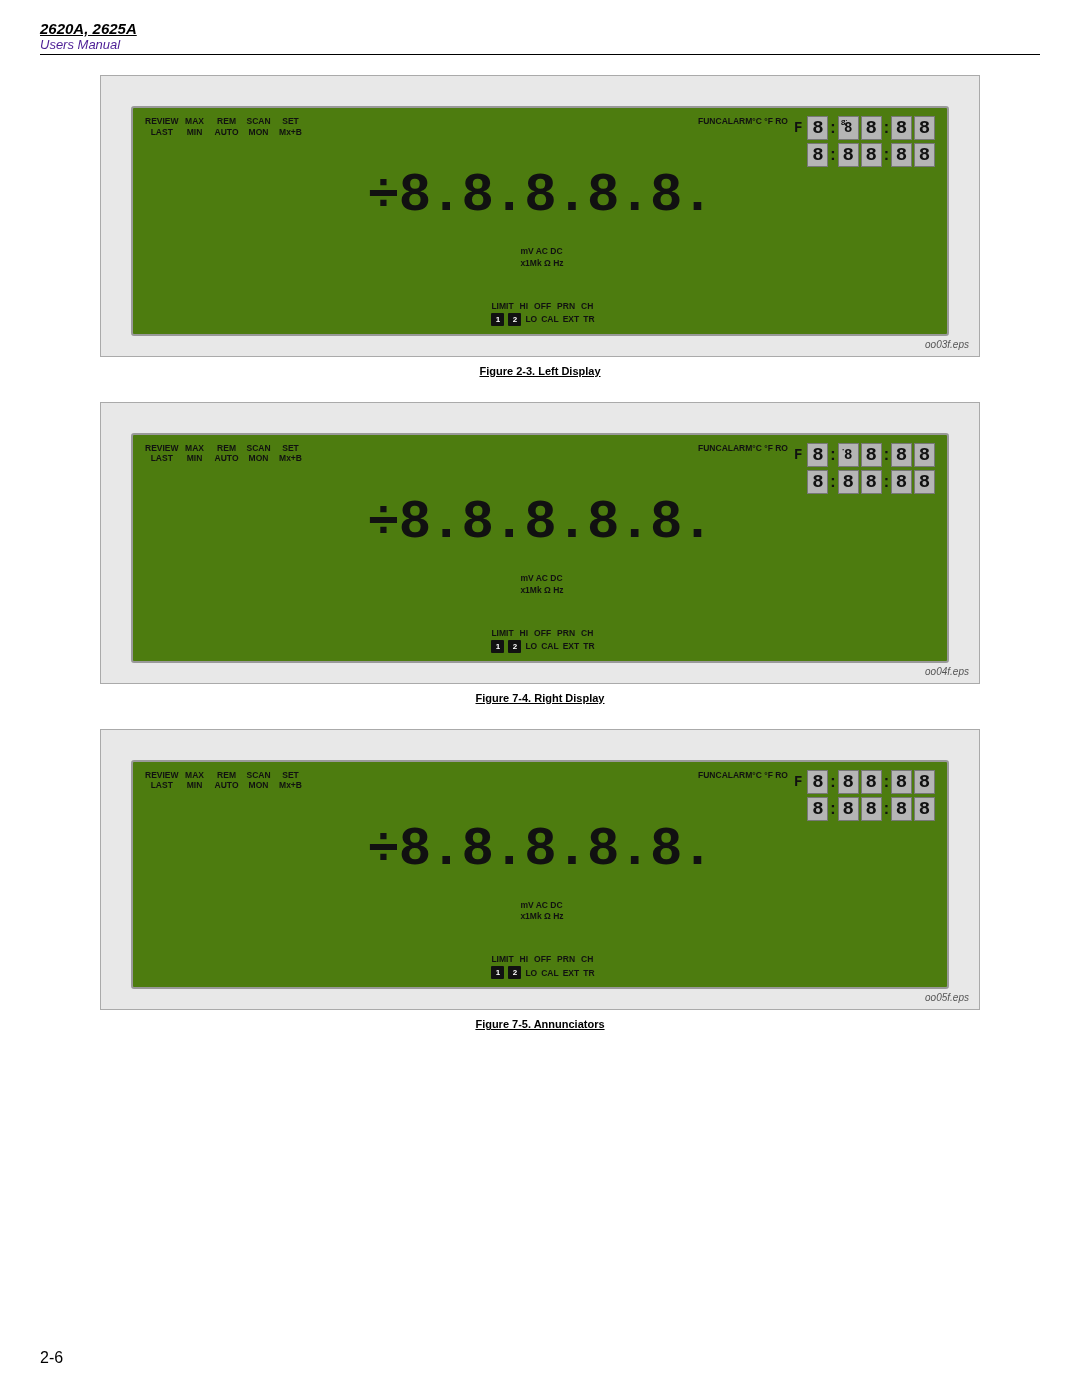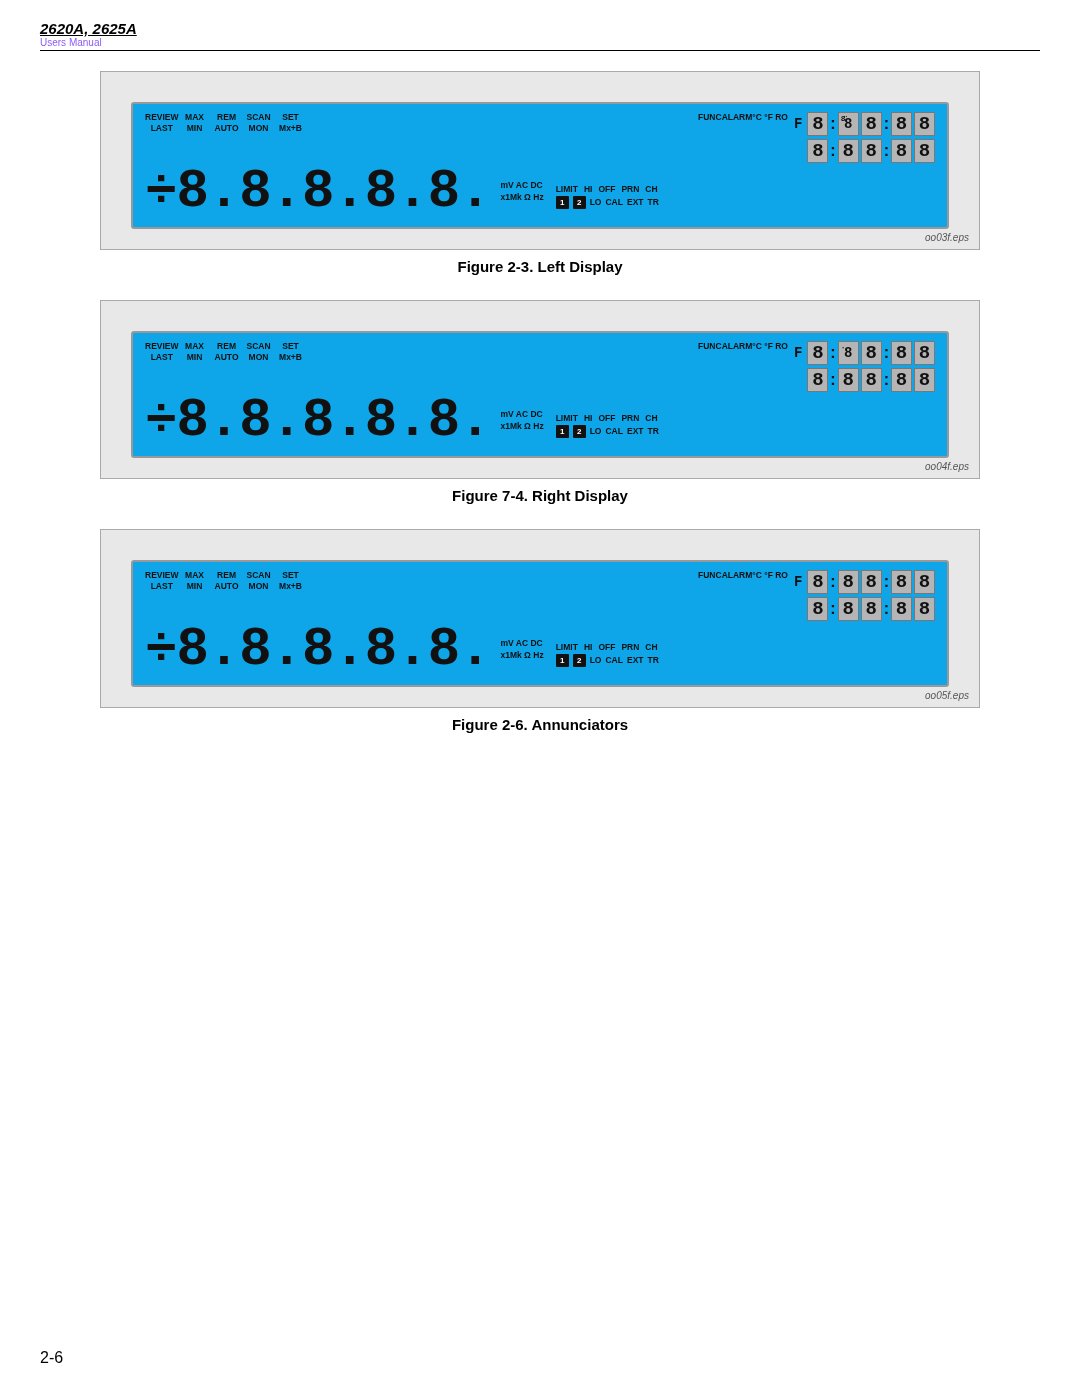--- a/index.html
+++ b/index.html
@@ -12,59 +12,61 @@
     }
 
     .header-title {
       font-weight: bold;
       font-style: italic;
       font-size: 15px;
       color: #000;
       text-decoration: underline;
     }
     .header-subtitle {
-      font-size: 10px;
-      color: #8b5cf6;
+      font-size: 13px;
+      color: #4c1d95;
+      font-style: italic;
     }
 
     .figure-container {
       border: 1.5px solid #aaa;
       background: #e8e8e8;
       margin: 0 60px 8px 60px;
       padding: 30px 30px 20px 30px;
       position: relative;
     }
 
     .figure-caption {
       text-align: center;
-      font-size: 15px;
+      font-size: 11px;
       font-weight: bold;
       margin-bottom: 25px;
       color: #000;
+      text-decoration: underline;
     }
 
     .file-ref {
       position: absolute;
       bottom: 6px;
       right: 10px;
       font-size: 10px;
       color: #555;
       font-style: italic;
     }
 
     
     hr.section-rule {
       border: none;
       border-top: 1px solid #000;
       margin: 2px 0 20px 0;
     }
 
     
     .display-block {
-      background: #0ea5e9;
+      background: #4d7c0f;
       border: 2px solid #999;
       border-radius: 3px;
       padding: 8px 12px 8px 12px;
     }
 
     .row1 {
       display: flex;
       flex-direction: row;
       align-items: flex-start;
       margin-bottom: 2px;
@@ -93,22 +95,23 @@
       flex-direction: row;
       font-size: 8.5px;
       font-weight: bold;
       color: #111;
       margin-left: 13px;
       line-height: 1.4;
     }
 
     .row2 {
       display: flex;
-      align-items: center;
-      gap: 6px;
+      flex-direction: column;
+      align-items: center;
+      gap: 23px;
     }
 
     .main-digits-area {
       display: flex;
       align-items: center;
       gap: 0px;
     }
 
     .d7 {
       font-family: 'Courier New', monospace;
@@ -481,16 +484,16 @@
             <span>LO</span>
             <span>CAL</span>
             <span>EXT</span>
             <span>TR</span>
           </div>
         </div>
       </div>
     </div>
     <div class="file-ref">oo05f.eps</div>
   </div>
-  <div class="figure-caption">Figure 2-6. Annunciators</div>
+  <div class="figure-caption">Figure 7-5. Annunciators</div>
 </div>
 
 <div style="position:fixed; bottom:30px; left:40px;">2-6</div>
 
 </body></html>

